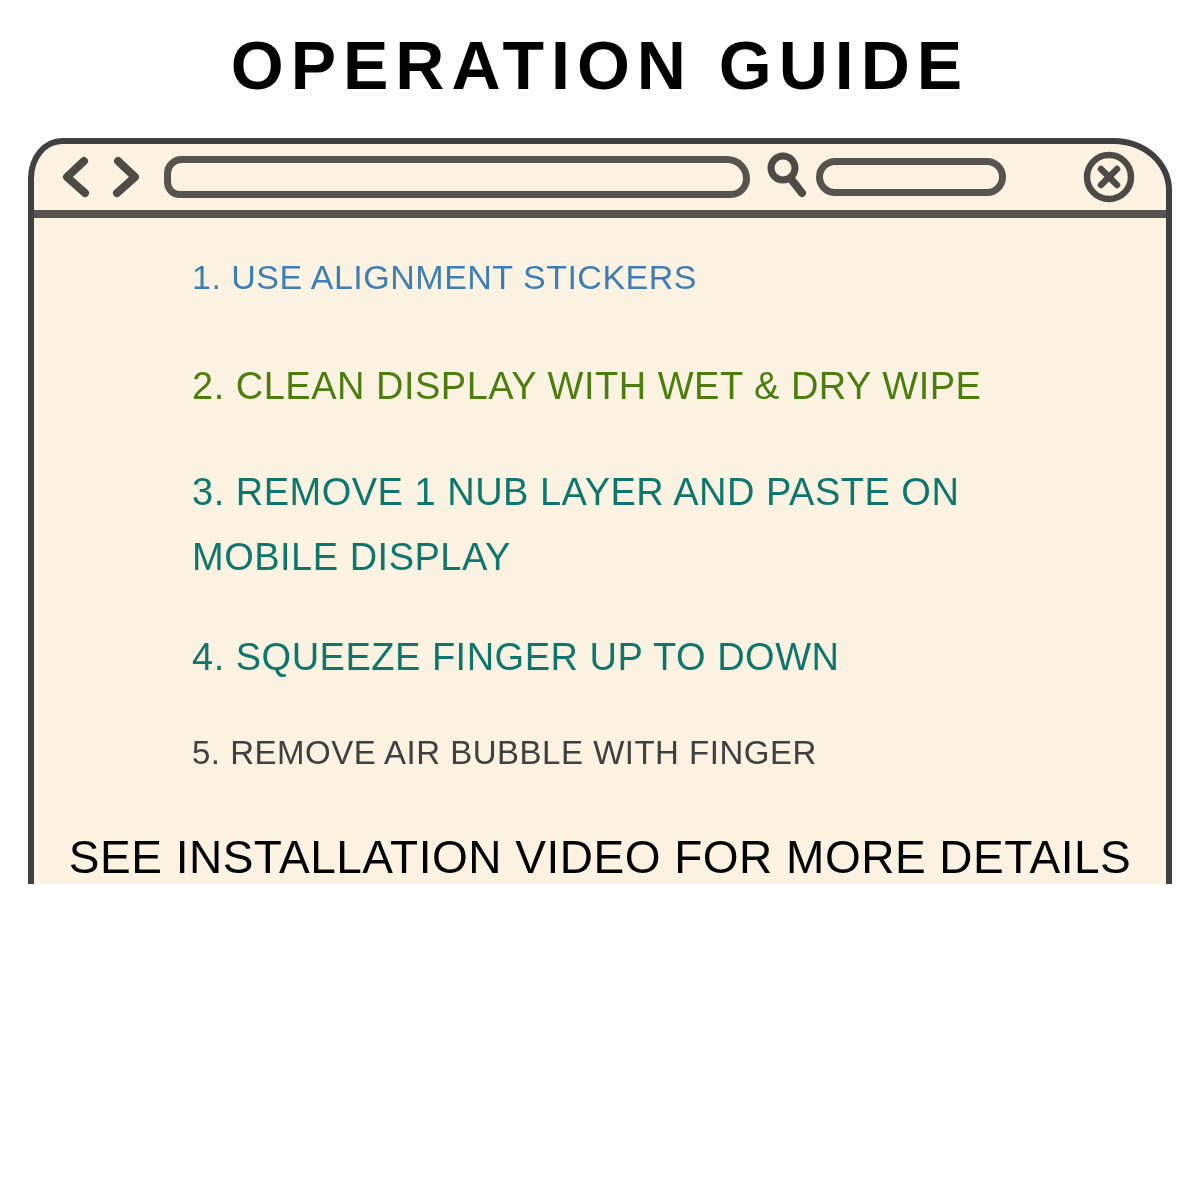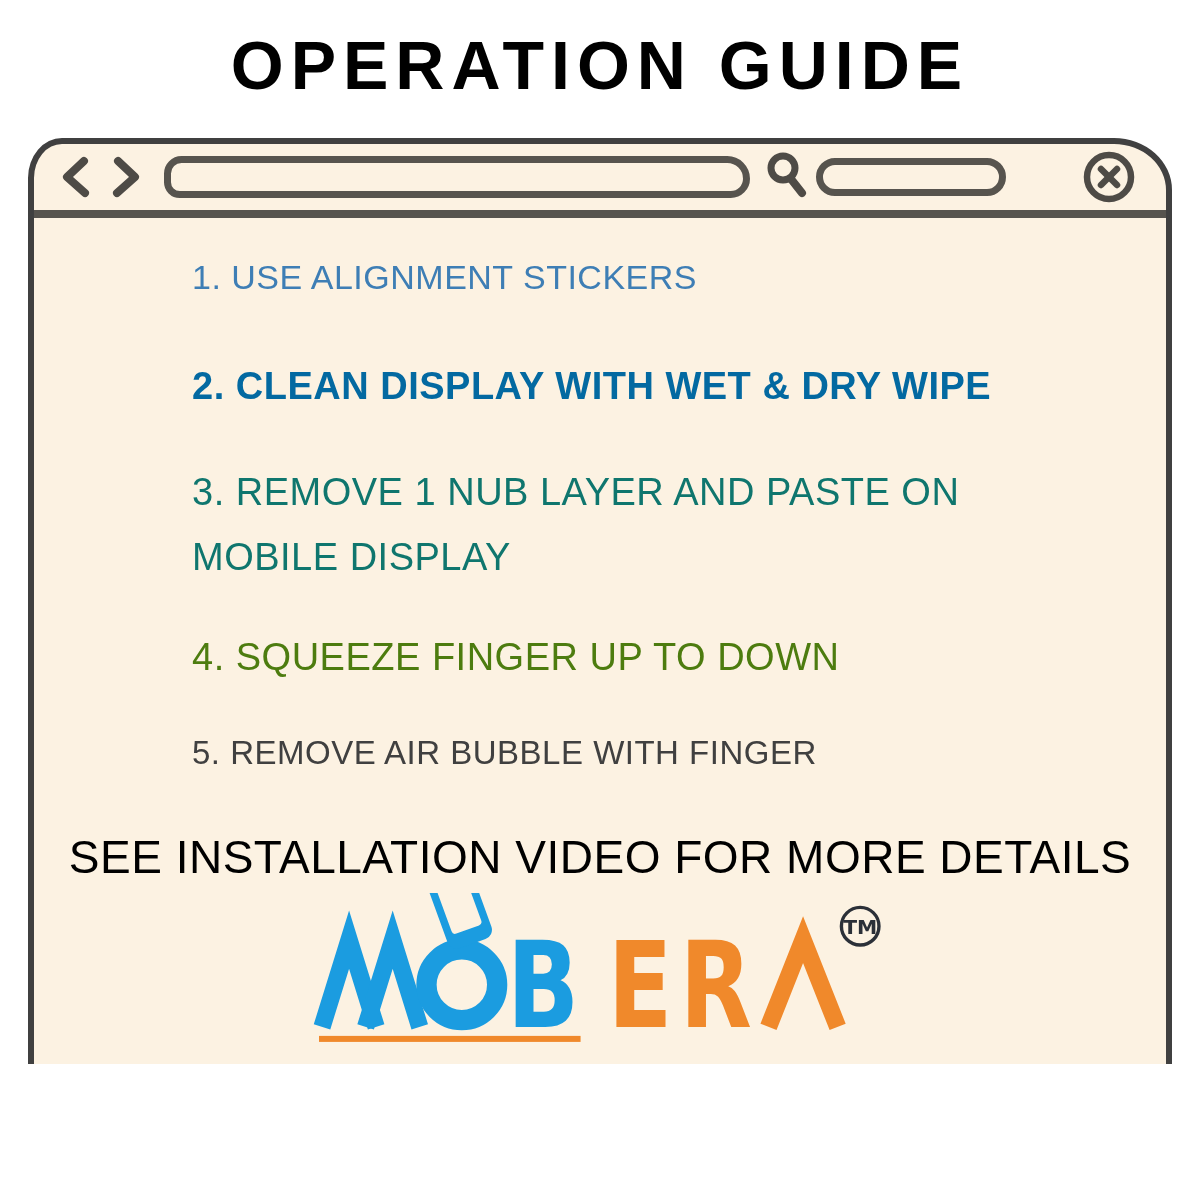--- a/index.html
+++ b/index.html
@@ -1,18 +1,18 @@
 <!DOCTYPE html>
 <html><head>
 <meta charset="utf-8">
 <title>OPERATION GUIDE</title>
 <style>
   html,body{margin:0;padding:0;background:#ffffff;}
   .canvas{
-    position:relative;width:1200px;height:1064px;background:#ffffff;overflow:hidden;
+    position:relative;width:1200px;height:884px;background:#ffffff;overflow:hidden;
     font-family:"Liberation Sans",sans-serif;
   }
   
   .page-title{
     position:absolute;top:26px;left:0;width:100%;
     text-align:center;font-size:68px;font-weight:900;letter-spacing:7px;
     margin:0;
   }
   
   .window{
@@ -84,23 +84,23 @@
       <div class="pill search-pill"></div>
       <svg class="nav-icon close-icon" width="54" height="54" viewBox="0 0 54 54">
         <circle cx="27" cy="27" r="22" fill="none" stroke="#4E4B46" stroke-width="6.5"></circle>
         <line x1="19" y1="19" x2="35" y2="35" stroke="#4E4B46" stroke-width="6.5" stroke-linecap="round"></line>
         <line x1="35" y1="19" x2="19" y2="35" stroke="#4E4B46" stroke-width="6.5" stroke-linecap="round"></line>
       </svg>
     </div>
 
     <div class="steps">
       <p class="step sz-a mb1" style="color: rgb(62, 126, 181);">1. USE ALIGNMENT STICKERS</p>
-      <p class="step sz-b mb2" style="color: #0369a1; font-weight: bold;">2. CLEAN DISPLAY WITH WET &amp; DRY WIPE</p>
+      <p class="step sz-b mb2" style="color: #4d7c0f;">2. CLEAN DISPLAY WITH WET &amp; DRY WIPE</p>
       <p class="step sz-b mb3" style="color: #0f766e;">3. REMOVE 1 NUB LAYER AND PASTE ON MOBILE DISPLAY</p>
-      <p class="step sz-b mb4" style="color: #4d7c0f;">4. SQUEEZE FINGER UP TO DOWN</p>
+      <p class="step sz-b mb4" style="color: #0f766e;">4. SQUEEZE FINGER UP TO DOWN</p>
       <p class="step sz-c mb5" style="color: #404040;">5. REMOVE AIR BUBBLE WITH FINGER</p>
     </div>
 
     <p class="footer-note">SEE INSTALLATION VIDEO FOR MORE DETAILS</p>
 
     <div class="logo-row">
       <svg width="575" height="152" viewBox="0 0 765 202">
 
         <g>
           <polyline points="12,178 48,62 84,178" fill="none" stroke="#1B9CE0" stroke-width="23" stroke-linejoin="miter"></polyline>

